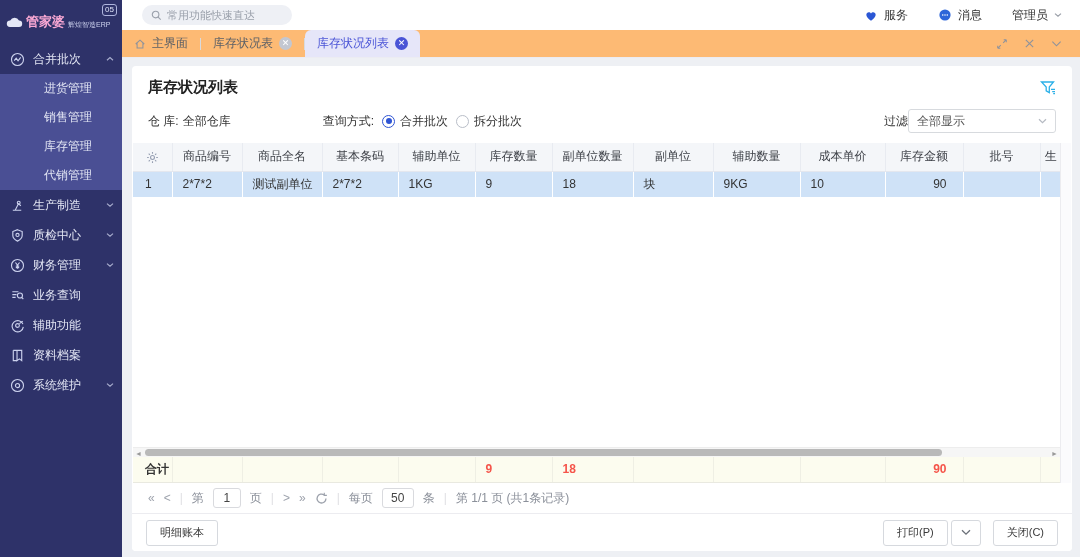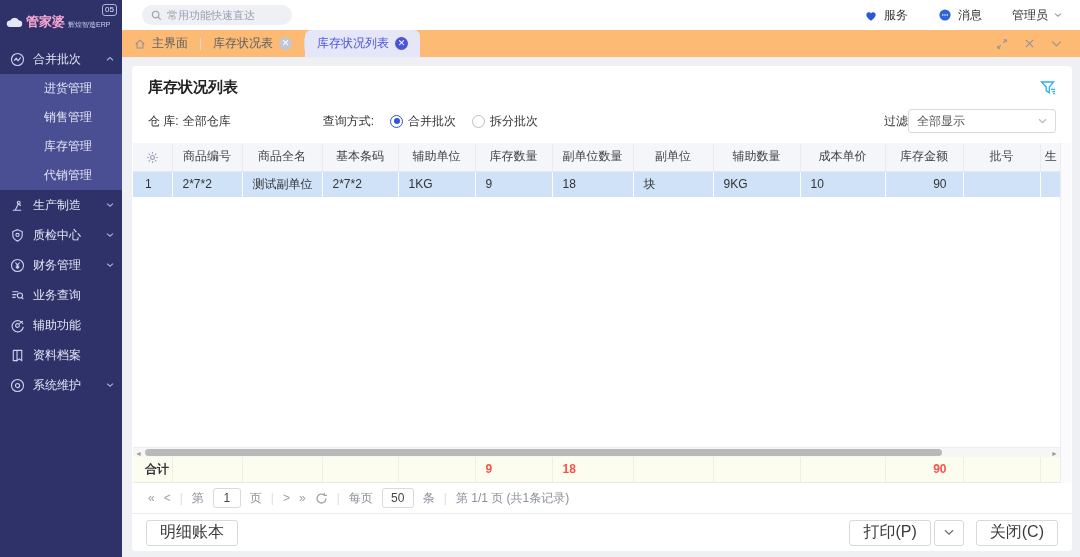--- a/index.html
+++ b/index.html
@@ -40,21 +40,21 @@
 
   .content { flex:1; min-height:0; padding:8px 8px 6px 10px; display:flex; }
   .card { flex:1; background:#fff; border-radius:4px; display:flex; flex-direction:column; min-height:0; min-width:0; overflow:hidden; }
 
   .card-head { display:flex; align-items:center; justify-content:space-between; padding:12px 16px 2px; flex-shrink:0; }
   .page-title { font-size:15px; font-weight:bold; color:#222; }
 
   .filter-row { display:flex; align-items:center; padding:10px 16px 10px; flex-shrink:0; }
   .flabel { color:#333; }
   .fvalue { color:#333; margin-left:4px; }
-  .query-group { display:flex; align-items:center; margin-left:92px; gap:16px; }
+  .query-group { display:flex; align-items:center; margin-left:92px; gap:8px; }
   .radio-opt { display:flex; align-items:center; gap:5px; cursor:pointer; }
   .radio { width:13px; height:13px; border-radius:50%; border:1px solid #b9bec8; background:#fff; display:flex; align-items:center; justify-content:center; }
   .radio.sel { border-color:#2f55d4; }
   .radio.sel::after { content:""; width:6px; height:6px; border-radius:50%; background:#2f55d4; }
   .filter-right { margin-left:auto; display:flex; align-items:center; gap:0; }
   .select { width:148px; height:24px; border:1px solid #d7dade; border-radius:3px; display:flex; align-items:center; justify-content:space-between; padding:0 8px; color:#555; cursor:pointer; background:#fff; }
   .select .chev { color:#b5bac2; display:flex; }
 
   
   .grid { flex:1; min-height:0; display:flex; margin:0 1px; }
@@ -76,21 +76,21 @@
   .total-num { color:#f5544a; font-weight:bold; }
 
   .pager { height:30px; display:flex; align-items:center; gap:9px; padding:0 16px; color:#8b909a; flex-shrink:0; }
   .pager .sep { color:#e0e0e4; }
   .parrow { cursor:pointer; color:#9da2ac; font-size:12px; }
   .pbox { width:28px; height:20px; border:1px solid #d9dade; border-radius:3px; text-align:center; color:#444; background:#fff; font-size:12px; font-family:inherit; outline:none; }
   .pbox.wide { width:32px; }
   .refresh { display:flex; cursor:pointer; }
 
   .footerbar { height:38px; border-top:1px solid #ececf0; display:flex; align-items:center; padding:0 14px; flex-shrink:0; background:#fff; }
-  .btn { height:26px; border:1px solid #d6d9de; border-radius:3px; background:#fff; padding:0 13px; font-size:16px; color:#3a3a3a; display:flex; align-items:center; cursor:pointer; }
+  .btn { height:26px; border:1px solid #d6d9de; border-radius:3px; background:#fff; padding:0 13px; font-size:11px; color:#3a3a3a; display:flex; align-items:center; cursor:pointer; }
   .btn-group { margin-left:auto; display:flex; align-items:center; gap:3px; }
   .btn.drop { padding:0 9px; color:#6b7078; }
   .btn.close-btn { margin-left:9px; }
 </style>
 </head>
 <body>
 
 <div class="app">
 
   <aside class="sidebar">

